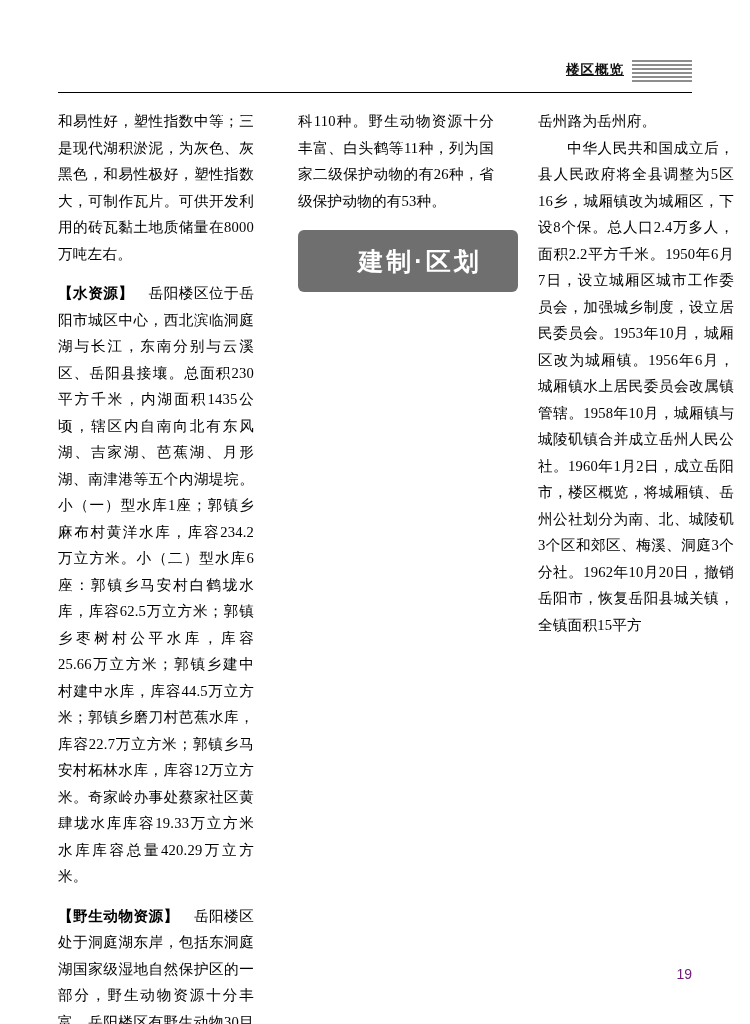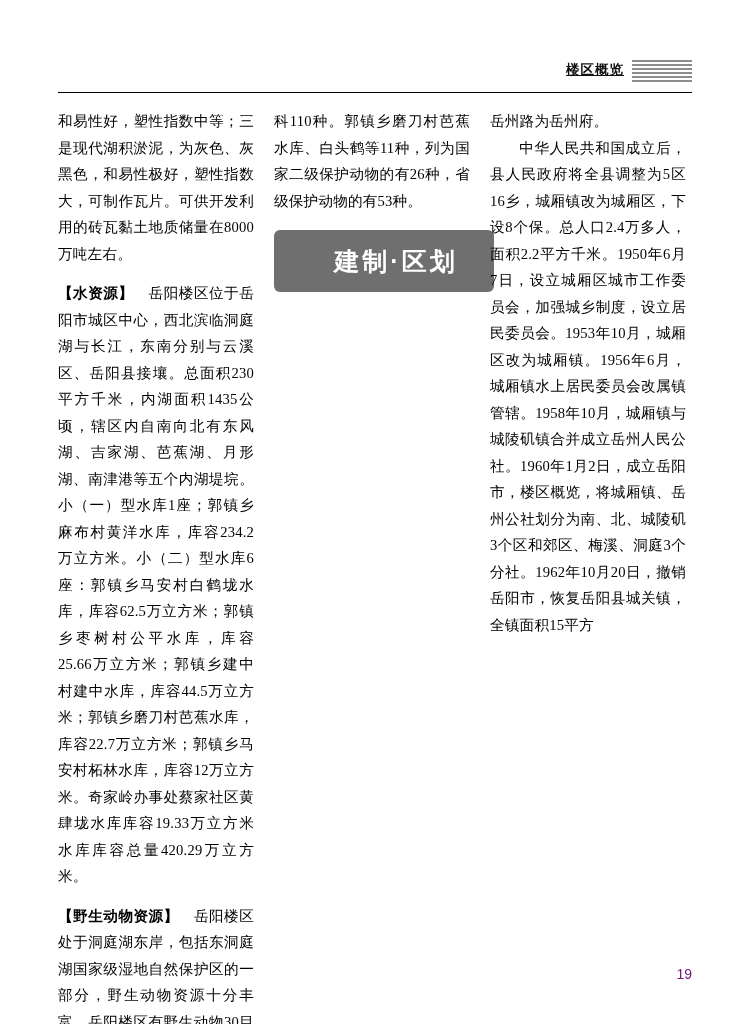--- a/index.html
+++ b/index.html
@@ -61,21 +61,21 @@
     background: #000000;
   }
   
   .columns {
     position: absolute;
     top: 108px;
     left: 58px;
     right: 58px;
     bottom: 70px;
     display: flex;
-    gap: 20px;
+    gap: 44px;
   }
   .col {
     width: 196px;
     flex: 0 0 196px;
     position: relative;
   }
   p {
     margin: 0 0 0 0;
     font-size: 14.6px;
     line-height: 26.5px;
@@ -144,21 +144,21 @@
 
     <div class="col">
       <p>和易性好，塑性指数中等；三是现代湖积淤泥，为灰色、灰黑色，和易性极好，塑性指数大，可制作瓦片。可供开发利用的砖瓦黏土地质储量在8000万吨左右。</p>
       <div class="para-gap"></div>
       <p><span class="bracket-head">【水资源】</span>　岳阳楼区位于岳阳市城区中心，西北滨临洞庭湖与长江，东南分别与云溪区、岳阳县接壤。总面积230平方千米，内湖面积1435公顷，辖区内自南向北有东风湖、吉家湖、芭蕉湖、月形湖、南津港等五个内湖堤垸。小（一）型水库1座；郭镇乡麻布村黄洋水库，库容234.2万立方米。小（二）型水库6座：郭镇乡马安村白鹤垅水库，库容62.5万立方米；郭镇乡枣树村公平水库，库容25.66万立方米；郭镇乡建中村建中水库，库容44.5万立方米；郭镇乡磨刀村芭蕉水库，库容22.7万立方米；郭镇乡马安村柘林水库，库容12万立方米。奇家岭办事处蔡家社区黄肆垅水库库容19.33万立方米水库库容总量420.29万立方米。</p>
       <div class="para-gap"></div>
       <p><span class="bracket-head">【野生动物资源】</span>　岳阳楼区处于洞庭湖东岸，包括东洞庭湖国家级湿地自然保护区的一部分，野生动物资源十分丰富。岳阳楼区有野生动物30目69</p>
     </div>
 
     <div class="col">
-      <p>科110种。郭镇乡磨刀村芭蕉水库、白头鹤等11种，列为国家二级保护动物的有26种，省级保护动物的有53种。</p>
+      <p>科110种。野生动物资源十分丰富、白头鹤等11种，列为国家二级保护动物的有26种，省级保护动物的有53种。</p>
       <div class="banner">
         <span class="banner-text">建制·区划</span>
       </div>
       <p></p>
     </div>
 
     <div class="col">
       <p>岳州路为岳州府。</p>
       <p class="indent">中华人民共和国成立后，县人民政府将全县调整为5区16乡，城厢镇改为城厢区，下设8个保。总人口2.4万多人，面积2.2平方千米。1950年6月7日，设立城厢区城市工作委员会，加强城乡制度，设立居民委员会。1953年10月，城厢区改为城厢镇。1956年6月，城厢镇水上居民委员会改属镇管辖。1958年10月，城厢镇与城陵矶镇合并成立岳州人民公社。1960年1月2日，成立岳阳市，楼区概览，将城厢镇、岳州公社划分为南、北、城陵矶3个区和郊区、梅溪、洞庭3个分社。1962年10月20日，撤销岳阳市，恢复岳阳县城关镇，全镇面积15平方</p>
     </div>

